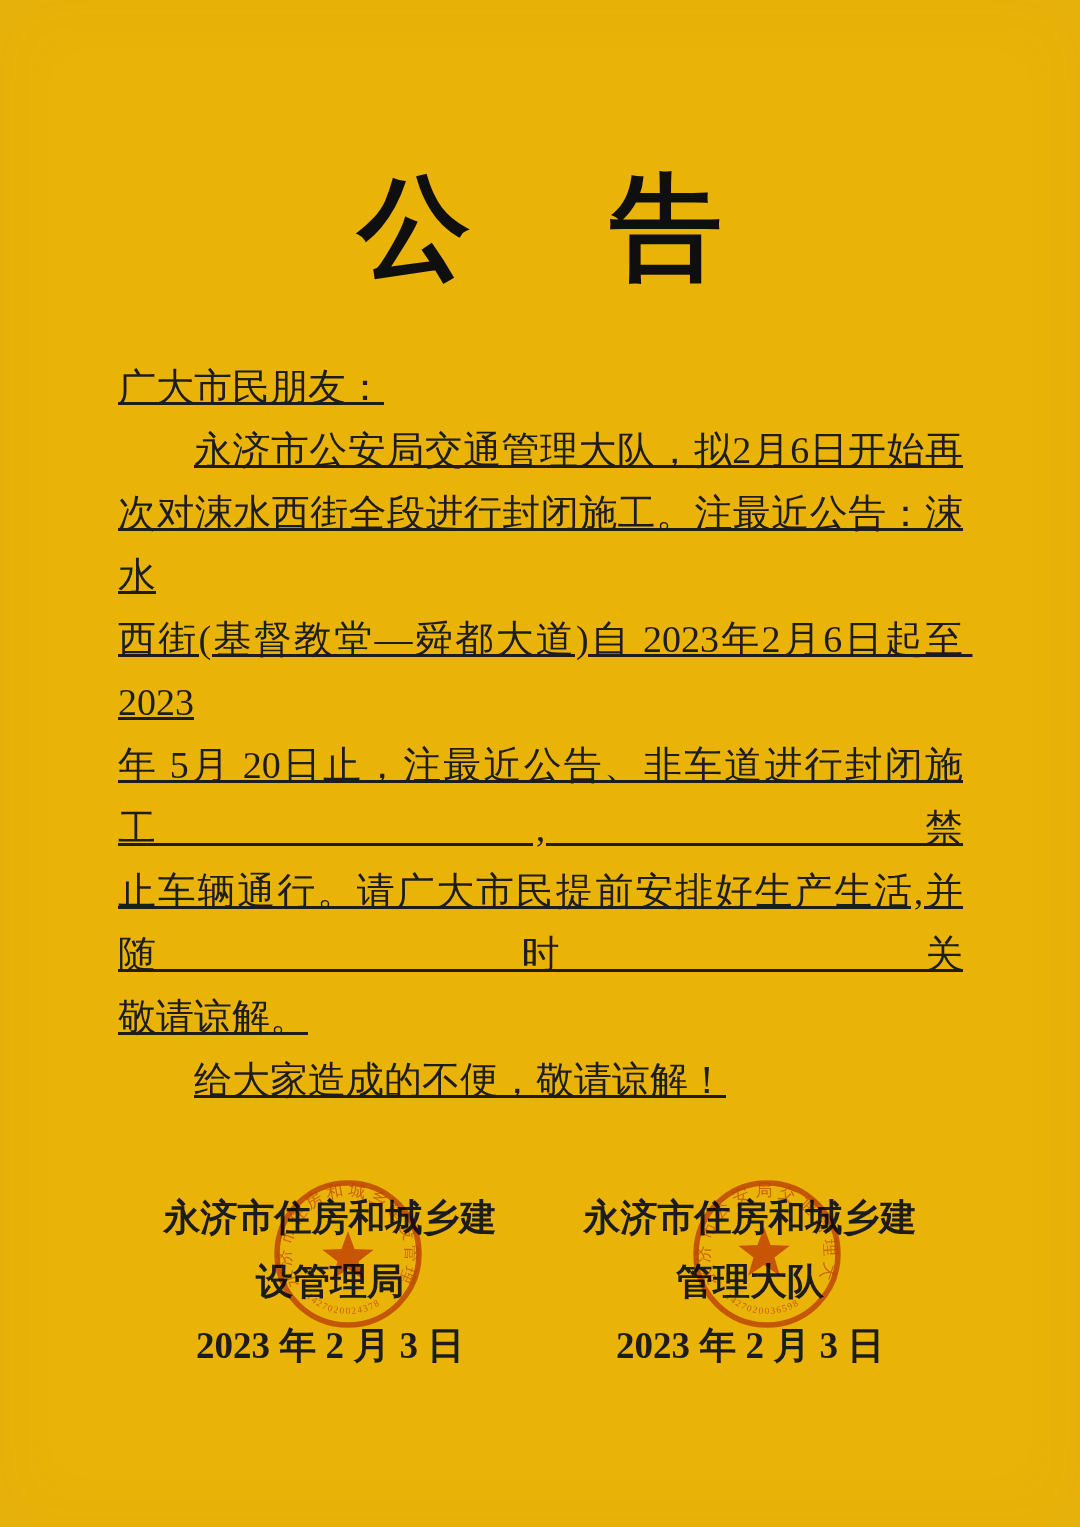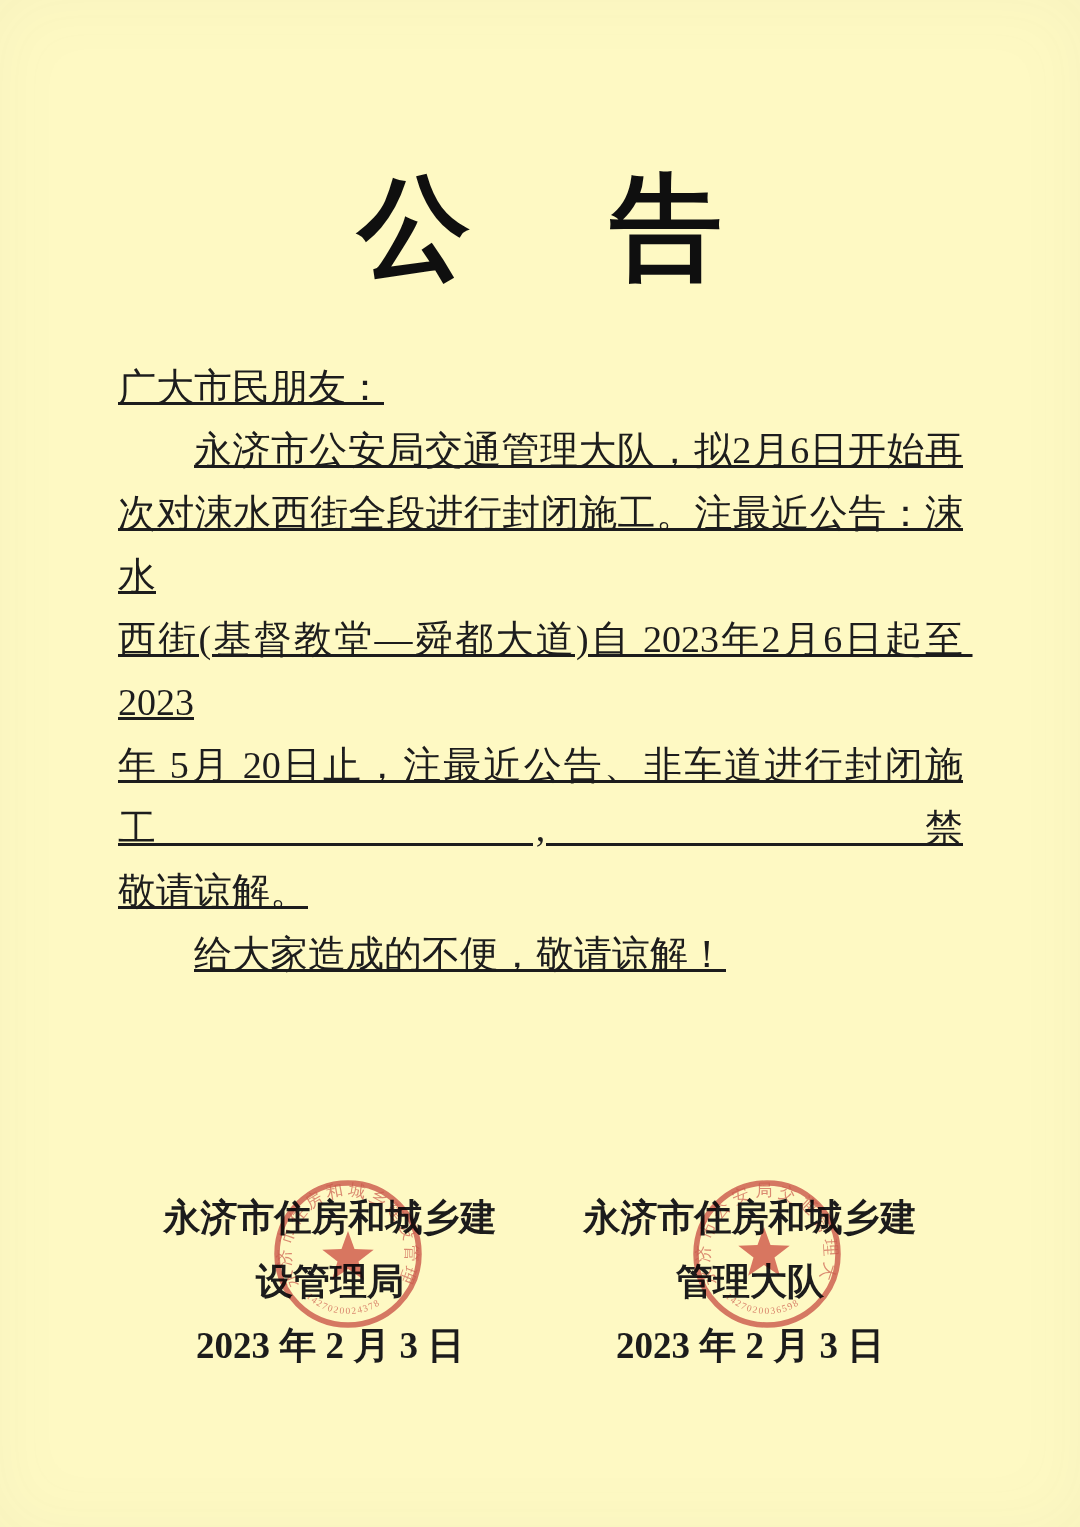--- a/index.html
+++ b/index.html
@@ -1,21 +1,21 @@
 <!DOCTYPE html>
 <html><head>
 <meta charset="utf-8">
 <style>
   html, body { margin: 0; padding: 0; background: #e8e8e8; }
   #page {
     position: relative;
     width: 1080px;
     height: 1527px;
     margin: 0 auto;
-    background: #fef9c3;
+    background: #eab308;
     box-shadow: inset 0 0 70px rgba(120,115,110,0.05);
     overflow: hidden;
     font-family: "Liberation Serif", "DejaVu Serif", serif;
     color: #1d1d1d;
   }
   .title {
     position: absolute;
     top: 158px; left: 0; right: 0;
     text-align: center;
     font-size: 112px;
@@ -69,20 +69,21 @@
 <div id="page">
 
   <div class="title">公 告</div>
 
   <div class="body-block">
     <div class="line">广大市民朋友：</div>
     <div class="line just indent">永济市公安局交通管理大队，拟2月6日开始再</div>
     <div class="line just">次对涑水西街全段进行封闭施工。注最近公告：涑水</div>
     <div class="line just">西街(基督教堂—舜都大道)自 2023年2月6日起至 2023</div>
     <div class="line just">年 5月 20日止，注最近公告、非车道进行封闭施工,禁</div>
+    <div class="line just">止车辆通行。请广大市民提前安排好生产生活,并随时关</div>
     <div class="line">敬请谅解。</div>
     <div class="line indent">给大家造成的不便，敬请谅解！</div>
   </div>
 
   <div class="sig sig-left">
     <div class="sline">永济市住房和城乡建</div>
     <div class="sline">设管理局</div>
     <div class="sline">2023 年 2 月 3 日</div>
   </div>
 

